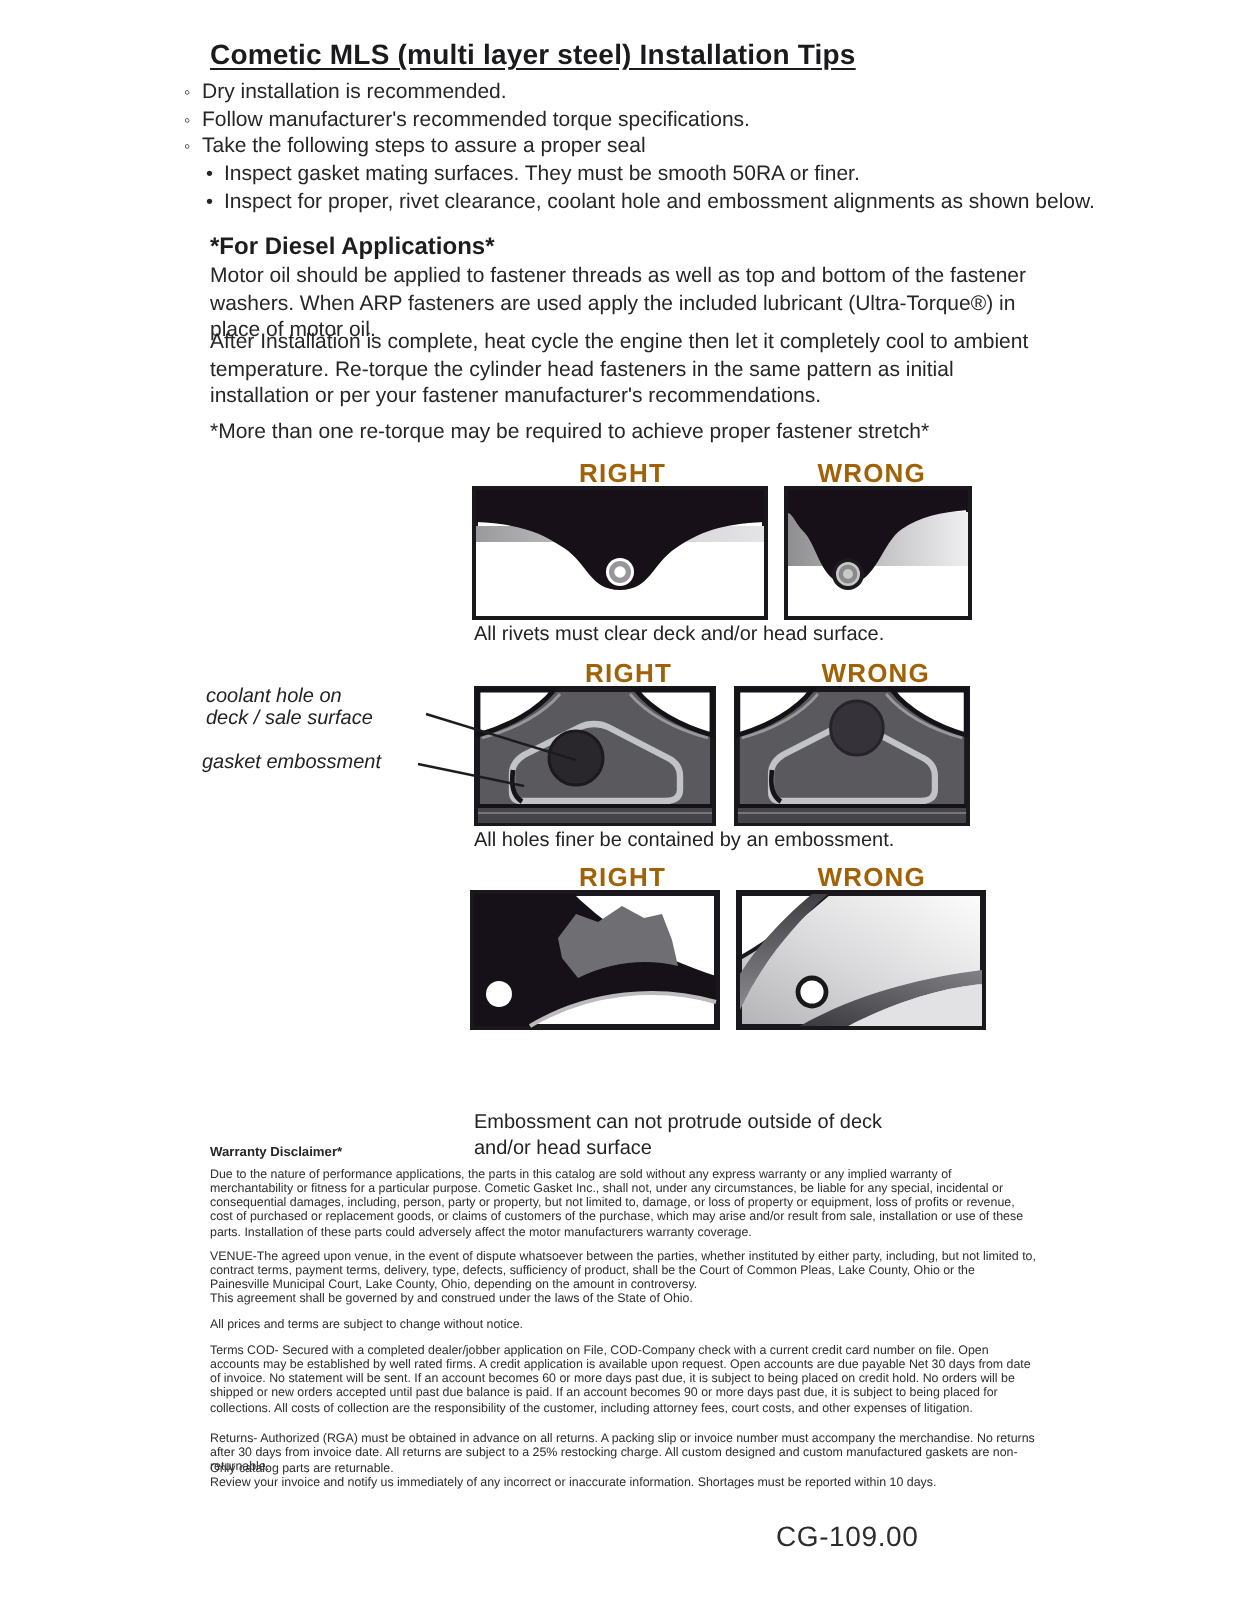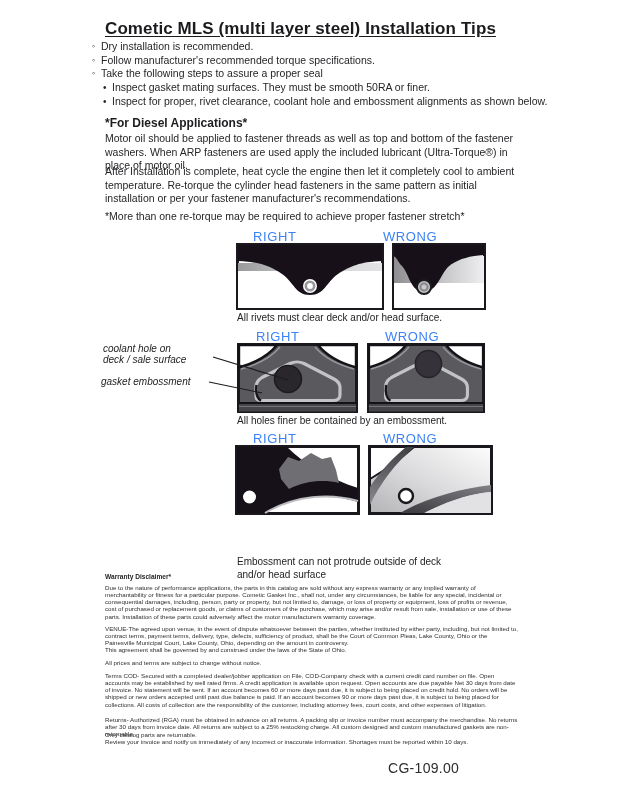--- a/index.html
+++ b/index.html
@@ -2,32 +2,32 @@
 <html><head>
 <meta charset="utf-8">
 <style>
   html,body{margin:0;padding:0;background:#ffffff;}
   #page{
     position:relative;width:618px;height:800px;background:#ffffff;overflow:hidden;
     font-family:"Liberation Sans","DejaVu Sans",sans-serif;color:#222225;
   }
   .abs{position:absolute;}
   .title{
-    left:105px;top:19px;font-size:17px;font-weight:bold;color:#1b1b1e;
+    left:105px;top:19px;font-size:14px;font-weight:bold;color:#1b1b1e;
     text-decoration:underline;text-underline-offset:2px;letter-spacing:.1px;
   }
   .bullets{left:92px;top:40px;width:440px;font-size:10.5px;line-height:13.7px;color:#262629;}
   .bullet-row{white-space:nowrap;}
   .bullet-row .mk{display:inline-block;width:9px;font-size:9px;vertical-align:top;line-height:13.7px;}
   .bullet-row.sub{margin-left:11px;}
   .bullet-row.sub .mk{font-size:10px;}
   .diesel-heading{left:105px;top:116px;font-size:12px;font-weight:bold;color:#1d1d20;}
   .para{left:105px;width:424px;font-size:10.5px;line-height:13.6px;color:#262629;}
   .p1{top:132px;} .p2{top:165px;} .p3{top:210px;}
-  .fig-label{font-size:13px;font-weight:400;letter-spacing:.6px;color:#3b82f6;text-align:left;width:80px;}
+  .fig-label{font-size:13px;font-weight:700;letter-spacing:.6px;color:#a16207;text-align:right;width:80px;}
   .caption{font-size:10px;font-weight:400;color:#232326;line-height:12.5px;}
   .ann{font-size:10px;line-height:11px;color:#232326;text-align:left;width:110px;font-style:italic;}
   .warr{left:105px;width:413px;font-size:6.2px;line-height:7.15px;color:#2e2e31;}
   .warr-head{left:105px;top:573px;font-size:6.6px;font-weight:bold;color:#252528;}
   .w1{top:584px;} .w2{top:625px;} .w3{top:646px;} .w4{top:659px;}
   .w5{top:672px;} .w6{top:716px;} .w7{top:731px;} .w8{top:738px;}
   .docnum{left:388px;top:760px;font-size:14px;color:#2c2c2f;letter-spacing:.3px;}
   svg{display:block;}
 </style>
 </head>

